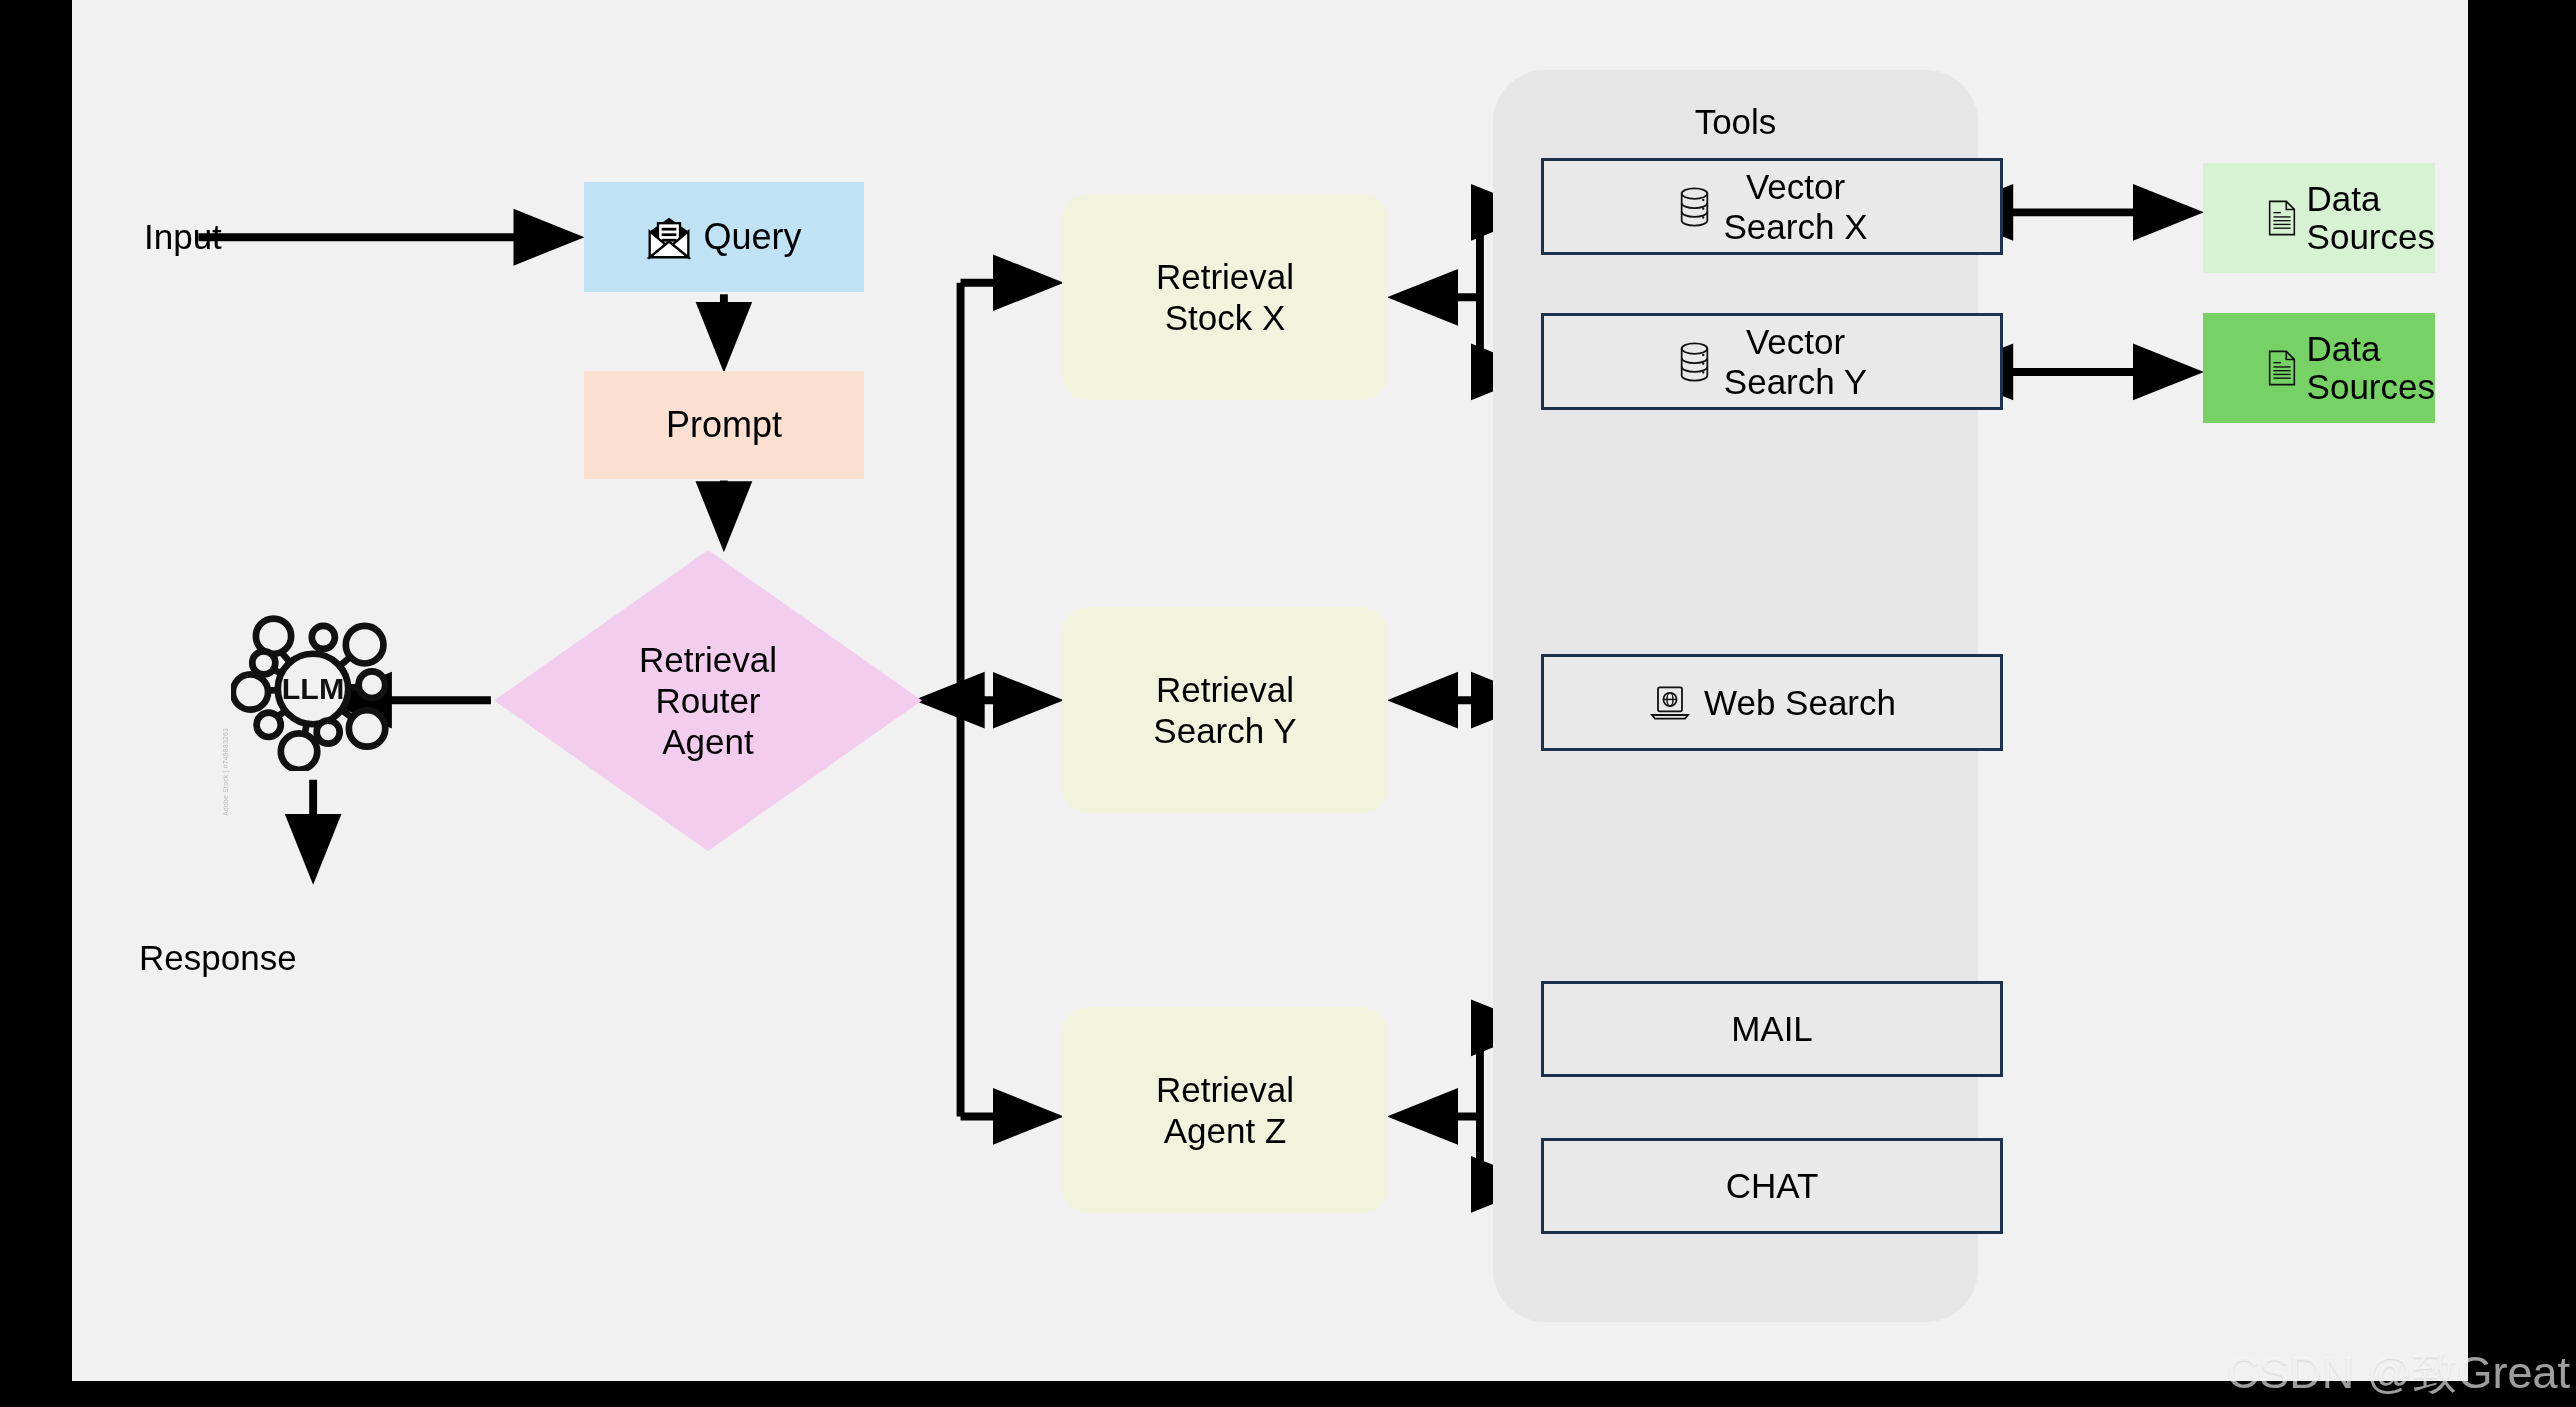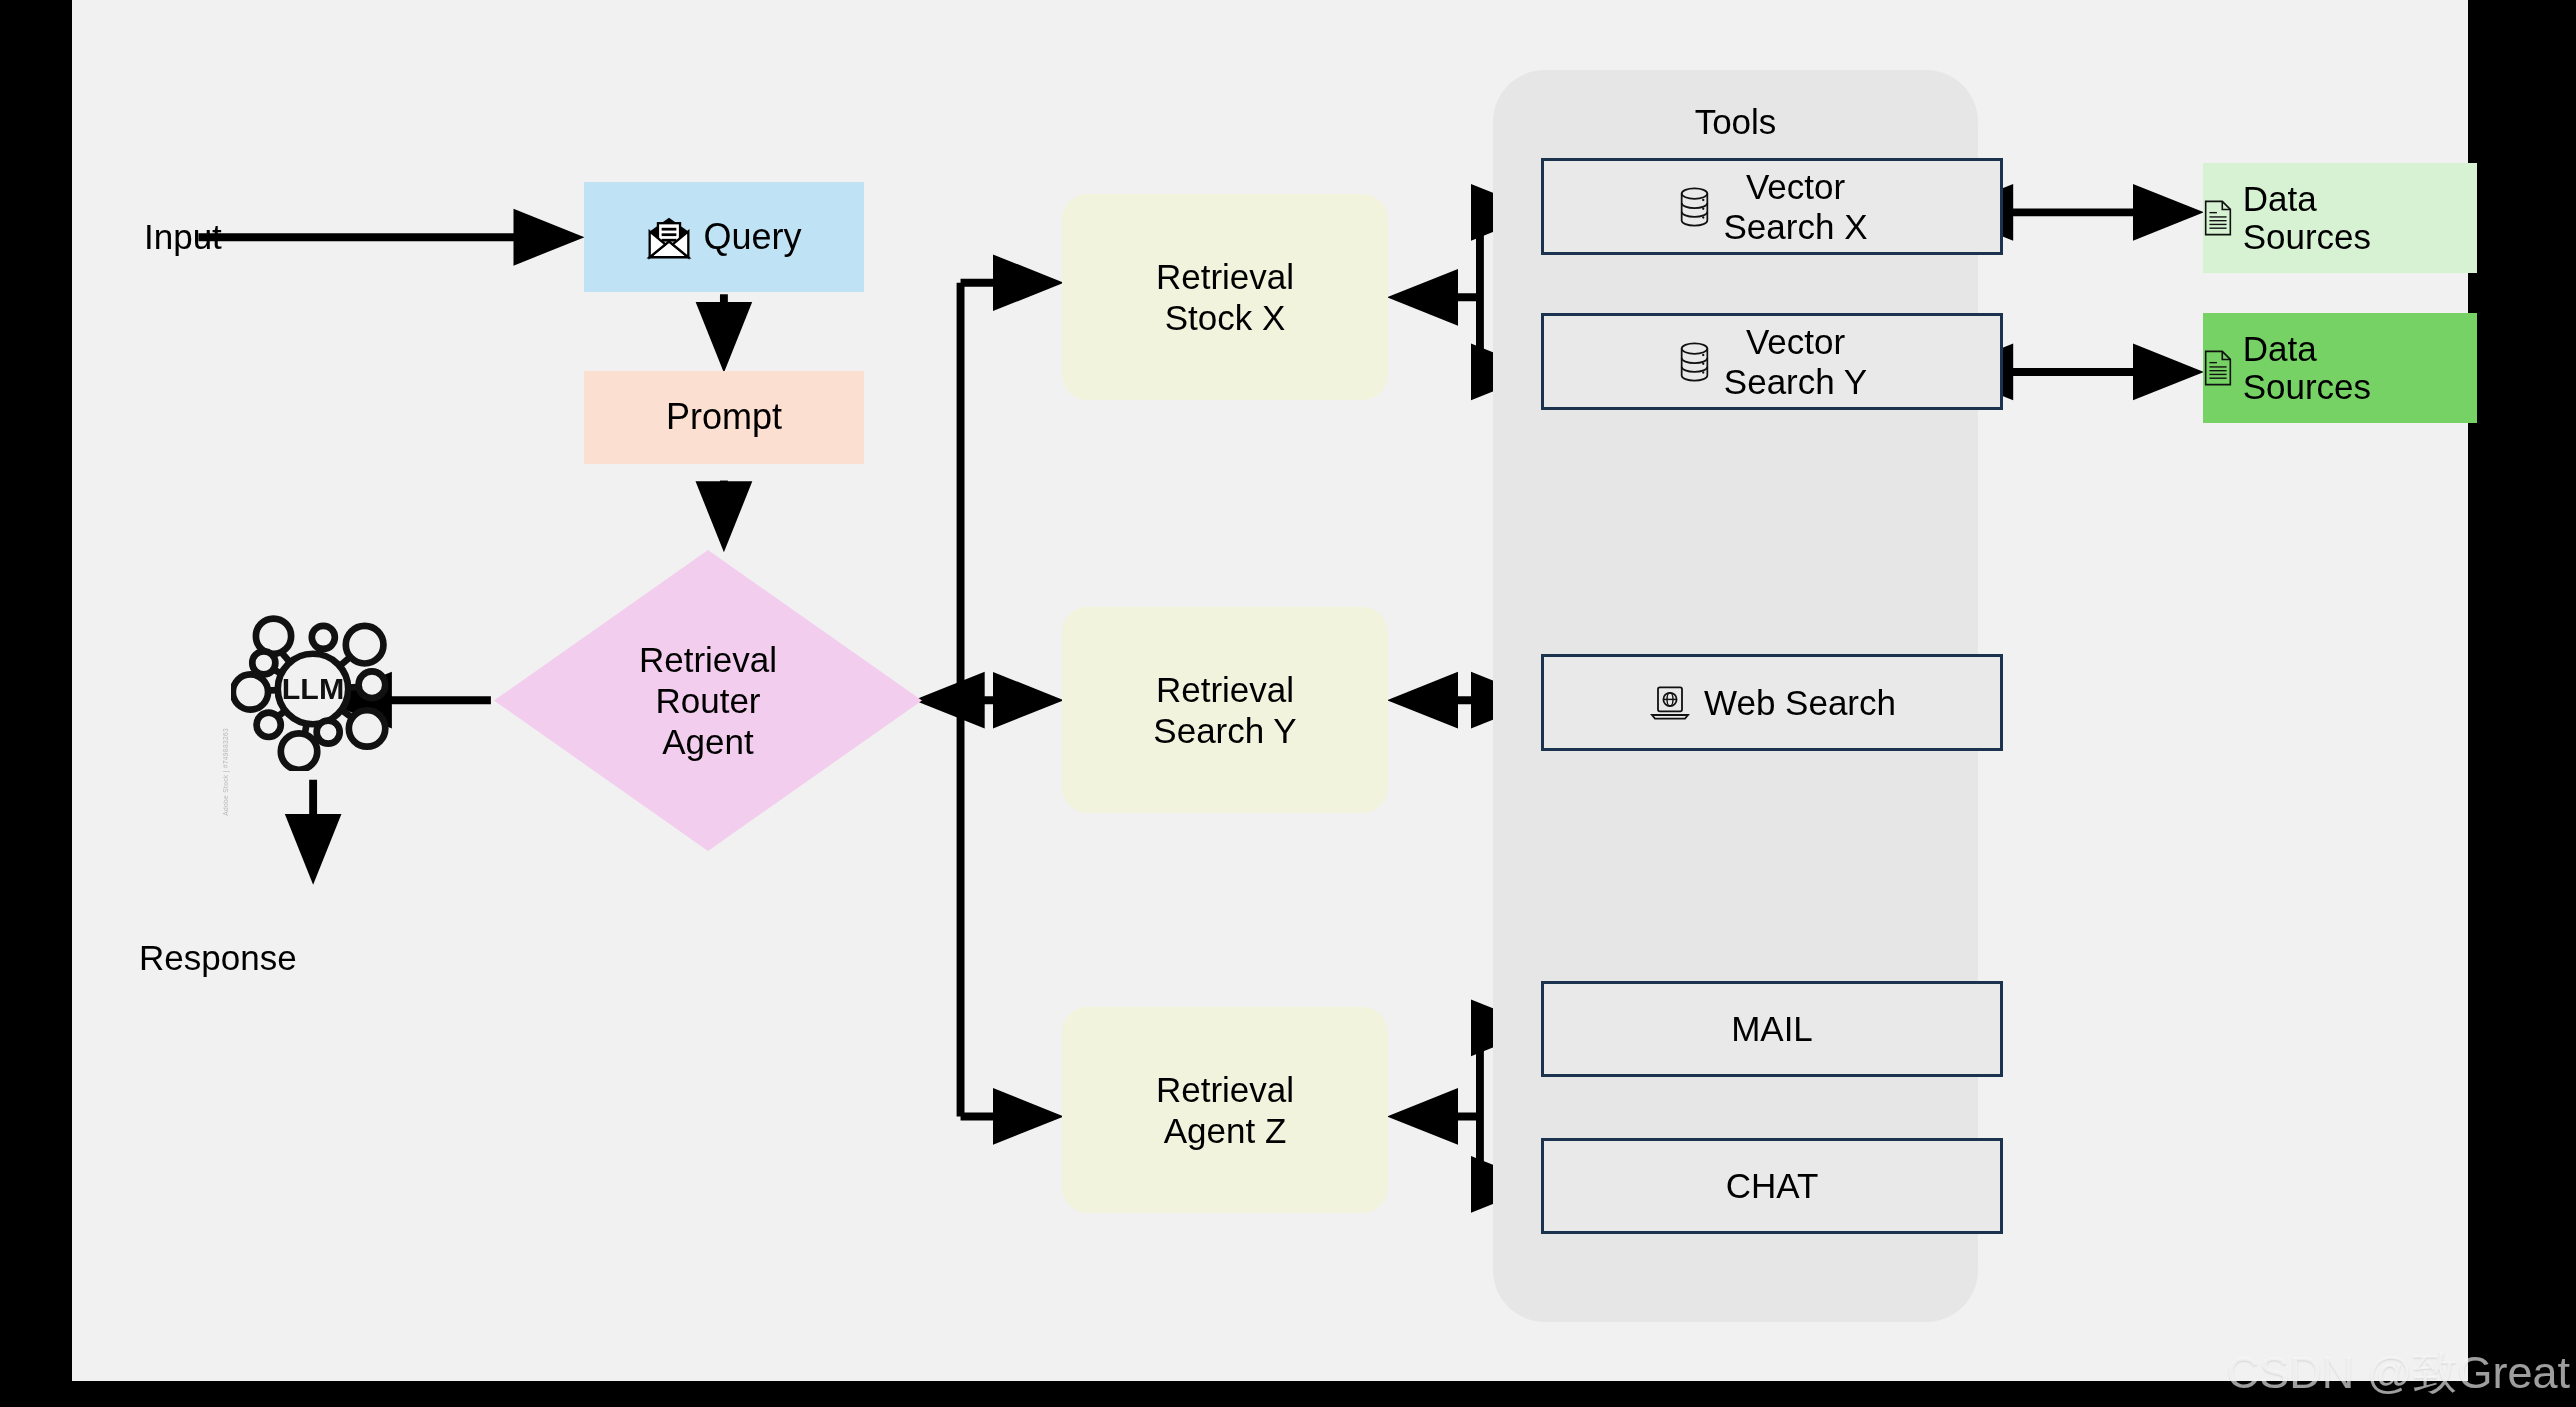--- a/index.html
+++ b/index.html
@@ -44,21 +44,21 @@
 
   
   #query-box {
     left: 512px; top: 182px; width: 280px; height: 110px;
     background: #bfe2f5;
     font-size: 36px;
     gap: 11px;
   }
   
   #prompt-box {
-    left: 512px; top: 371px; width: 280px; height: 93px;
+    left: 512px; top: 371px; width: 280px; height: 108px;
     background: #fbe0d2;
     font-size: 36px;
   }
   
   #router-diamond {
     left: 422px; top: 550px; width: 428px; height: 301px;
     background: #f3cdee;
     clip-path: polygon(50% 0%, 100% 50%, 50% 100%, 0% 50%);
     font-size: 35px;
   }
@@ -114,24 +114,24 @@
   #tool-mail { top: 981px; height: 96px; }
   #tool-chat { top: 1138px; height: 96px; }
 
   .tool-inner { display: flex; align-items: center; justify-content: center; gap: 12px; }
   .tool-inner .lines { display: flex; flex-direction: column; }
 
   
   .ds-box {
     position: absolute;
     left: 2131px;
-    width: 274px; height: 110px;
+    width: 232px; height: 110px;
     display: flex;
     align-items: center;
-    justify-content: flex-start;
+    justify-content: flex-end;
     gap: 9.7px;
     font-size: 35px;
     color: #000;
     line-height: 1.1;
   }
   #ds-light { top: 163px; background: #d6f2d2; }
   #ds-dark  { top: 313px; background: #76d264; }
   .ds-box .lines { display:flex; flex-direction:column; }
 
   

